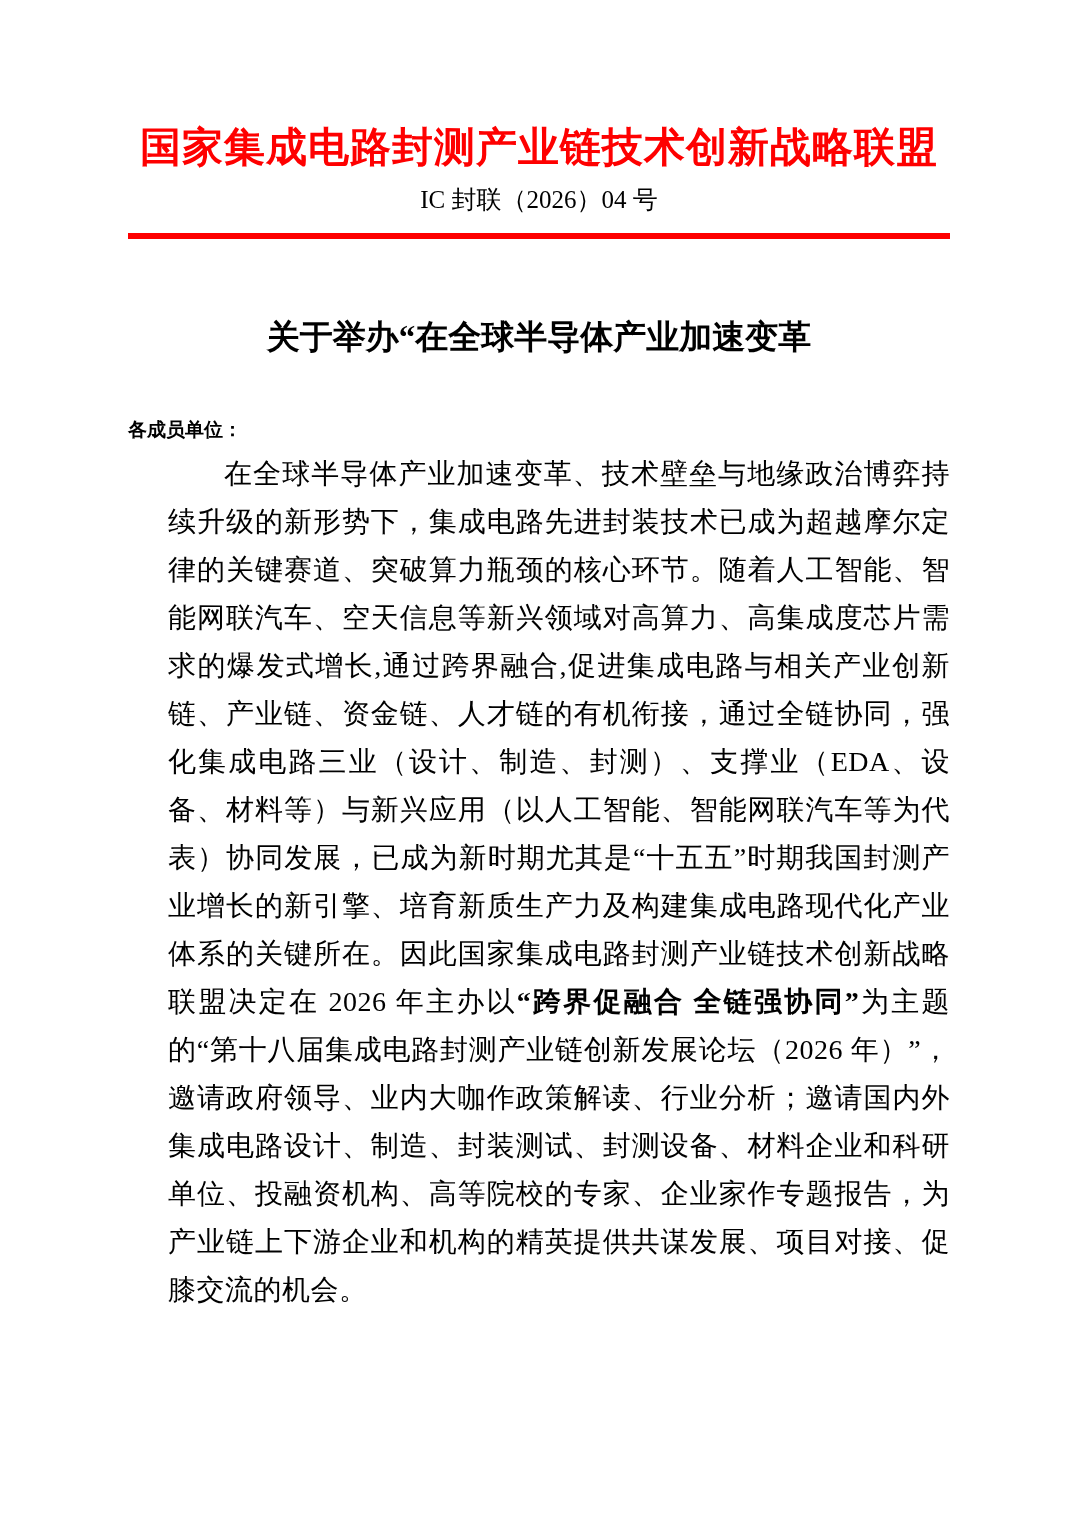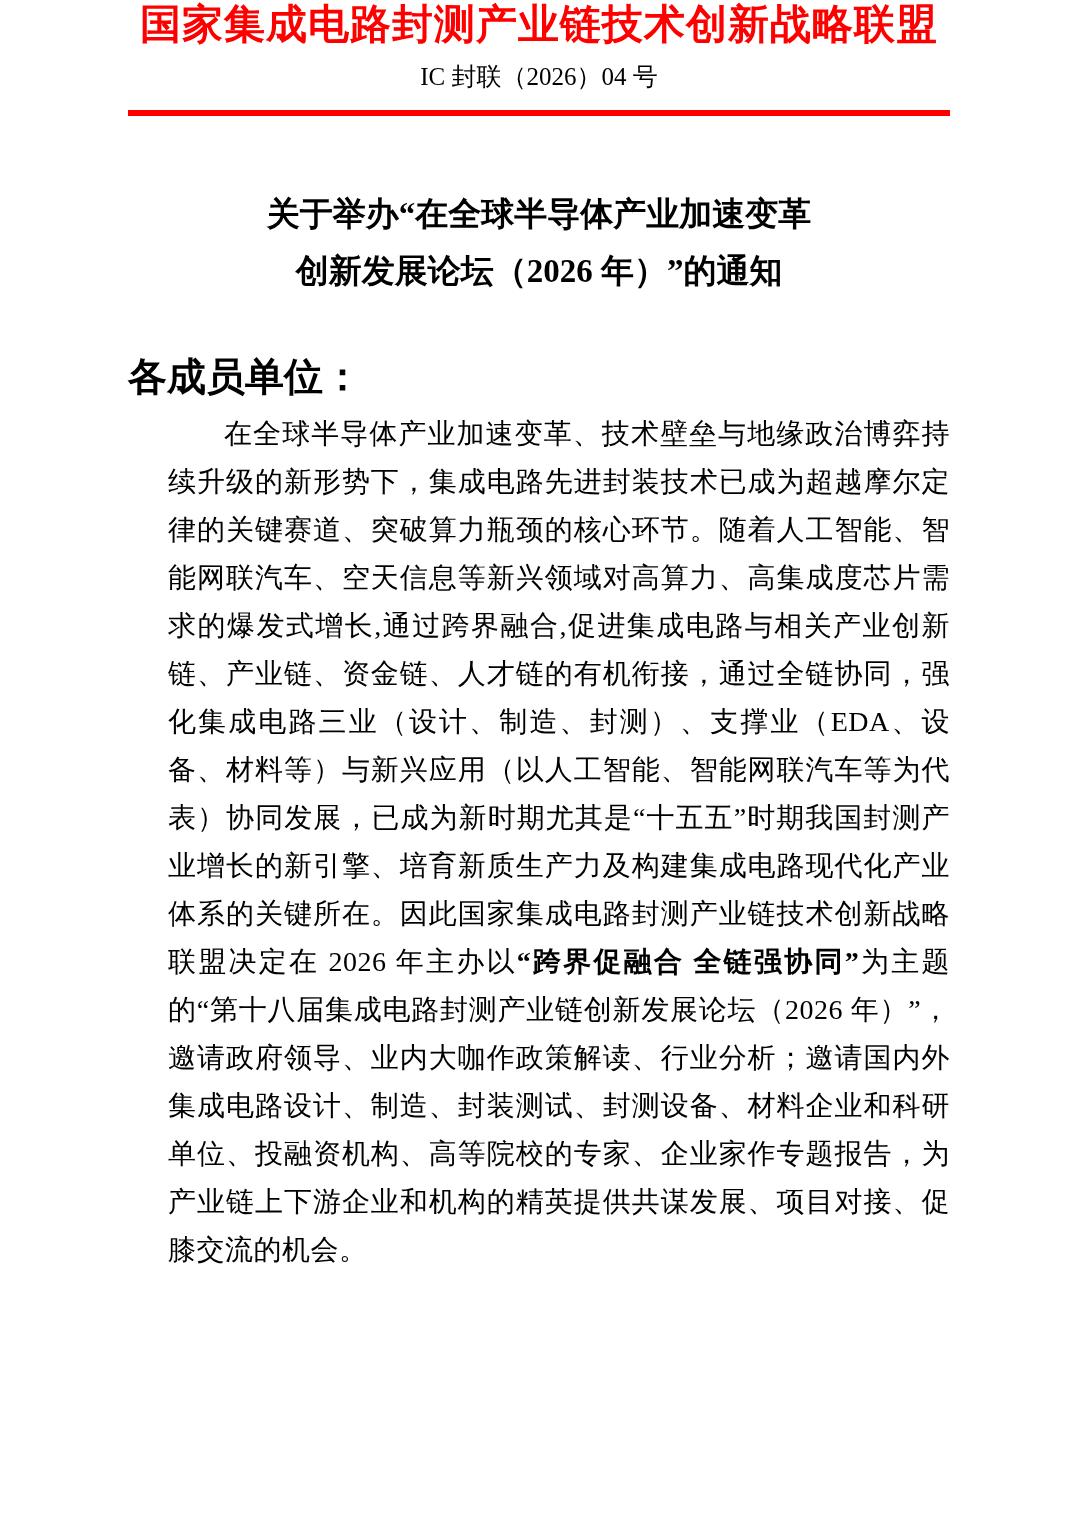--- a/index.html
+++ b/index.html
@@ -15,20 +15,21 @@
     overflow: hidden;
   }
   .page {
     box-sizing: border-box;
     width: 1080px;
     height: 1527px;
     padding: 0 130px 0 128px;
   }
   .org-title {
     margin: 0;
+    padding-top: 123px;
     text-align: center;
     font-family: "Liberation Sans", "DejaVu Sans", sans-serif;
     font-weight: 900;
     font-size: 41px;
     letter-spacing: 1px;
     color: #fe0000;
     line-height: 1.2;
   }
   .doc-number {
     margin-top: 12px;
@@ -47,21 +48,21 @@
     text-align: center;
     font-size: 33px;
     font-weight: bold;
     line-height: 57px;
   }
   .doc-title .title-line {
     display: block;
   }
   .salutation {
     margin-top: 52px;
-    font-size: 39px;
+    font-size: 19px;
     font-weight: bold;
     line-height: 1.3;
   }
   .body-paragraph {
     margin-top: 8px;
     font-size: 28px;
     line-height: 48px;
     text-align: justify;
     text-indent: 2em;
     letter-spacing: 0.5px;
@@ -77,20 +78,19 @@
 <div class="page">
 
   <h1 class="org-title">国家集成电路封测产业链技术创新战略联盟</h1>
 
   <div class="doc-number">IC 封联（2026）04 号</div>
 
   <div class="red-rule"></div>
 
   <h2 class="doc-title">
     <span class="title-line">关于举办“在全球半导体产业加速变革</span>
-    <span class="title-line">创新发展论坛（2026 年）”的通知</span>
   </h2>
 
   <div class="salutation">各成员单位：</div>
 
   <p class="body-paragraph"><span>在全球半导体产业加速变革、技术壁垒与地缘政治博弈持续升级的新形势下，集成电路先进封装技术已成为超越摩尔定律的关键赛道、突破算力瓶颈的核心环节。随着人工智能、智能网联汽车、空天信息等新兴领域对高算力、高集成度芯片需求的爆发式增长,通过跨界融合,促进集成电路与相关产业创新链、产业链、资金链、人才链的有机衔接，通过全链协同，强化集成电路三业（设计、制造、封测）、支撑业（EDA、设备、材料等）与新兴应用（以人工智能、智能网联汽车等为代表）协同发展，已成为新时期尤其是“十五五”时期我国封测产业增长的新引擎、培育新质生产力及构建集成电路现代化产业体系的关键所在。因此国家集成电路封测产业链技术创新战略联盟决定在 2026 年主办以</span><span class="seg-bold">“跨界促融合 全链强协同”</span><span>为主题的“第十八届集成电路封测产业链创新发展论坛（2026 年）”，邀请政府领导、业内大咖作政策解读、行业分析；邀请国内外集成电路设计、制造、封装测试、封测设备、材料企业和科研单位、投融资机构、高等院校的专家、企业家作专题报告，为产业链上下游企业和机构的精英提供共谋发展、项目对接、促膝交流的机会。</span></p>
 
 </div>
 
 </body></html>

